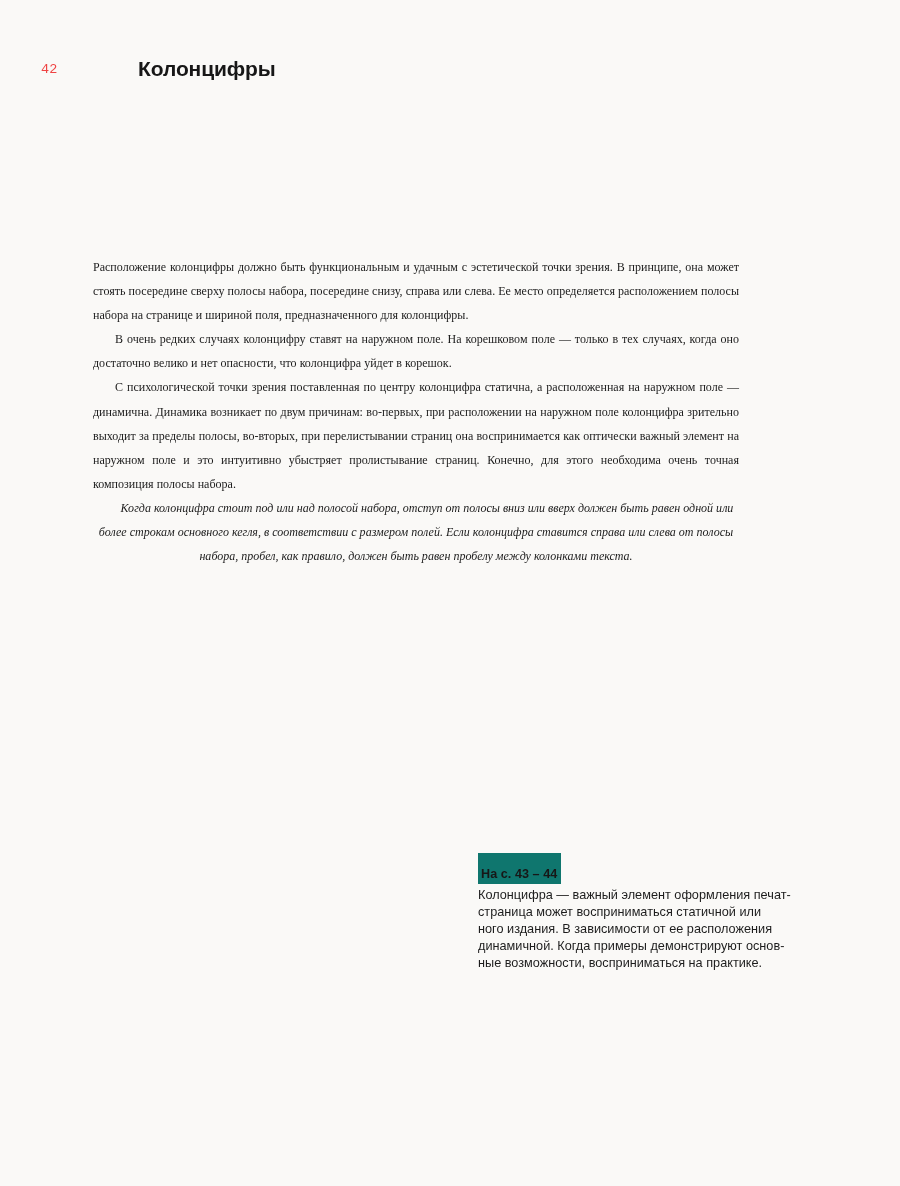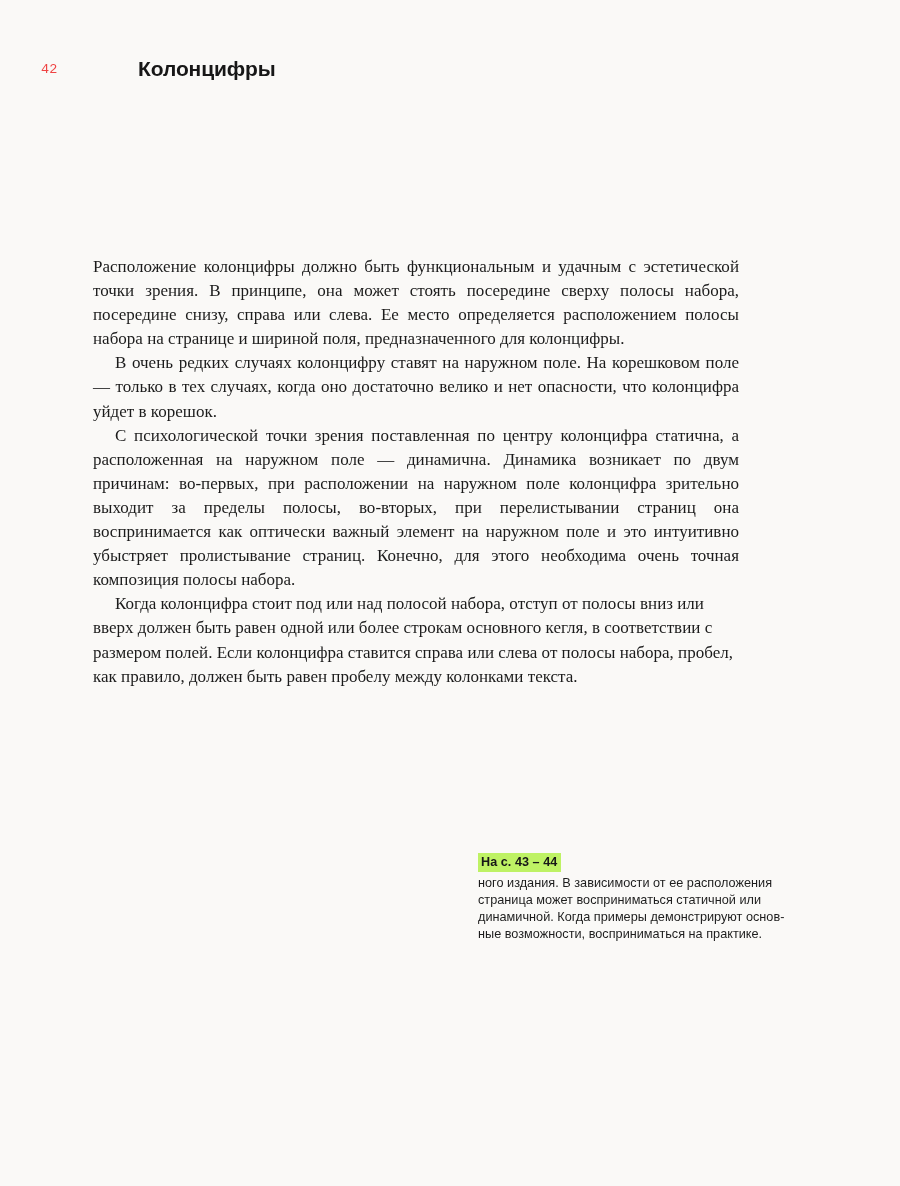--- a/index.html
+++ b/index.html
@@ -60,55 +60,56 @@
   
   .textblock {
     position: absolute;
     left: 93px;
     top: 255px;
     width: 646px;
   }
   .textblock p {
     margin: 0;
     font-family: "Liberation Serif", "DejaVu Serif", serif;
-    font-size: 17px;
+    font-size: 12px;
     line-height: 24.1px;
     text-align: justify;
     text-justify: inter-word;
     color: #1b1b1b;
     hyphens: manual;
     letter-spacing: 0.01px;
   }
   .textblock p.indent {
     text-indent: 22px;
   }
   .textblock p:last-child {
-    text-align: left;
+    text-align: center;
+    font-style: italic;
   }
 
   
   .caption {
     position: absolute;
     left: 478px;
     top: 853px;
     width: 315px;
     font-family: "Liberation Sans", "DejaVu Sans", sans-serif;
   }
   .caption-heading-wrap {
     line-height: 0;
     margin-bottom: 3px;
   }
   .caption-heading {
     display: inline-block;
-    background: #bef264;
+    background: #0f766e;
     color: #171717;
     font-size: 12.6px;
     font-weight: 700;
     line-height: 17px;
-    padding: 1px 4px 1px 3px;
+    padding: 13px 4px 1px 3px;
     letter-spacing: 0.05px;
     white-space: nowrap;
   }
   .caption-body {
     font-size: 12.7px;
     line-height: 17.1px;
     font-weight: 400;
     color: #1d1d1d;
     text-align: left;
     letter-spacing: 0.01px;
@@ -133,20 +134,21 @@
     <p class="indent">В очень редких случаях колонцифру ставят на наружном поле. На корешковом поле — только в тех случаях, когда оно достаточно велико и нет опасности, что колонцифра уйдет в корешок.</p>
     <p class="indent">С психологической точки зрения поставленная по центру колонцифра статична, а расположенная на наружном поле — динамична. Динамика возникает по двум причинам: во-первых, при расположении на наружном поле колонцифра зрительно выходит за пределы полосы, во-вторых, при перелистывании страниц она воспринимается как оптически важный элемент на наружном поле и это интуитивно убыстряет пролистывание страниц. Конечно, для этого необходима очень точная композиция полосы набора.</p>
     <p class="indent">Когда колонцифра стоит под или над полосой набора, отступ от полосы вниз или вверх должен быть равен одной или более строкам основного кегля, в соответствии с размером полей. Если колонцифра ставится справа или слева от полосы набора, пробел, как правило, должен быть равен пробелу между колонками текста.</p>
   </div>
 
   <div class="caption">
     <div class="caption-heading-wrap">
       <span class="caption-heading">На с. 43 – 44</span>
     </div>
     <div class="caption-body">
+      <span class="cline">Колонцифра — важный элемент оформления печат-</span>
+      <span class="cline">страница может восприниматься статичной или</span>
       <span class="cline">ного издания. В зависимости от ее расположения</span>
-      <span class="cline">страница может восприниматься статичной или</span>
       <span class="cline">динамичной. Когда примеры демонстрируют основ-</span>
       <span class="cline">ные возможности, восприниматься на практике.</span>
     </div>
   </div>
 
 </div>
 
 </body></html>

